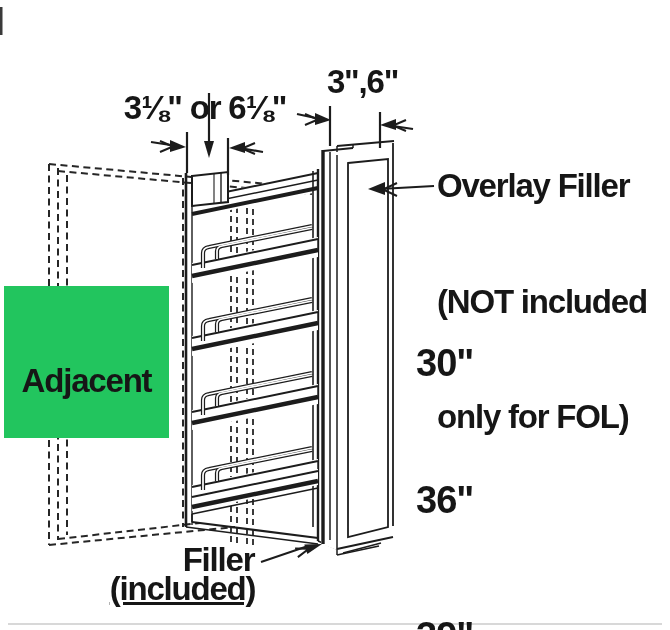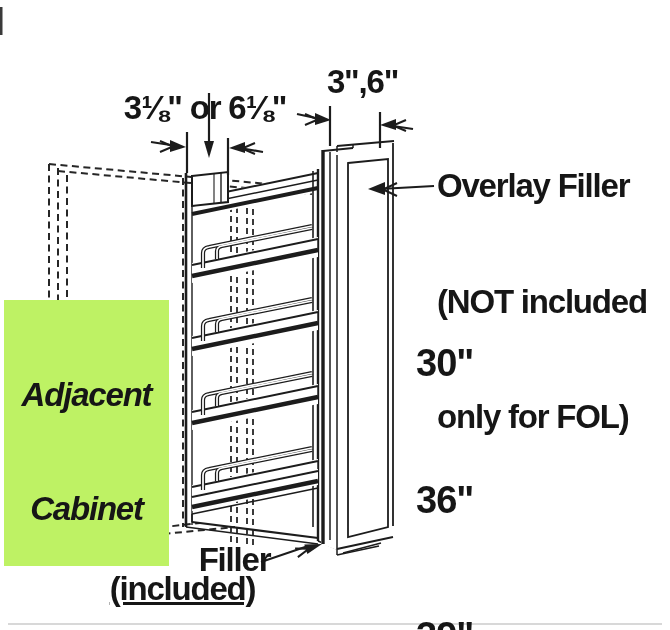--- a/index.html
+++ b/index.html
@@ -11,22 +11,22 @@
   #drawing{position:absolute;left:0;top:0;width:670px;height:630px;}
   .lbl{
     position:absolute;font-weight:bold;color:#161616;
     font-size:33px;letter-spacing:-1.2px;line-height:38px;
     white-space:pre;text-align:center;
   }
   #opening-label{left:70px;top:13px;width:270px;}
   #dim36-label{left:300px;top:63px;width:125px;}
   #overlay-note{left:437px;top:90px;width:235px;line-height:38.5px;text-align:left;}
   #heights-list{left:416px;top:250px;width:120px;text-align:left;font-size:38px;letter-spacing:-1px;line-height:45.5px;}
-  #adjacent-label{left:4px;top:300px;width:165px;background:#bef264;font-style:italic;}
-  #filler-label{left:172px;top:541px;width:125px;}
+  #adjacent-label{left:4px;top:286px;width:165px;background:#22c55e;}
+  #filler-label{left:156px;top:541px;width:125px;}
   #included-label{left:90px;top:570px;width:185px;text-decoration:underline;}
 </style>
 </head>
 <body>
 
 <svg id="drawing" viewBox="0 0 670 630" xmlns="http://www.w3.org/2000/svg">
 
   <g>
     <rect x="0" y="7" width="2.5" height="28" fill="#3a3a3a"></rect>
     <line x1="8" y1="624" x2="662" y2="624" stroke="#d8d8d8" stroke-width="2"></line>
@@ -190,18 +190,17 @@
 
 <div class="lbl" id="heights-list">
   <div>30"</div>
   <div>36"</div>
   <div>39"</div>
   
 </div>
 
 <div class="lbl" id="adjacent-label">
   <div>Adjacent</div>
-  <div>Cabinet</div>
 </div>
 
 <div class="lbl" id="filler-label">Filler</div>
 
 <div class="lbl" id="included-label">(included)</div>
 
 </body></html>

